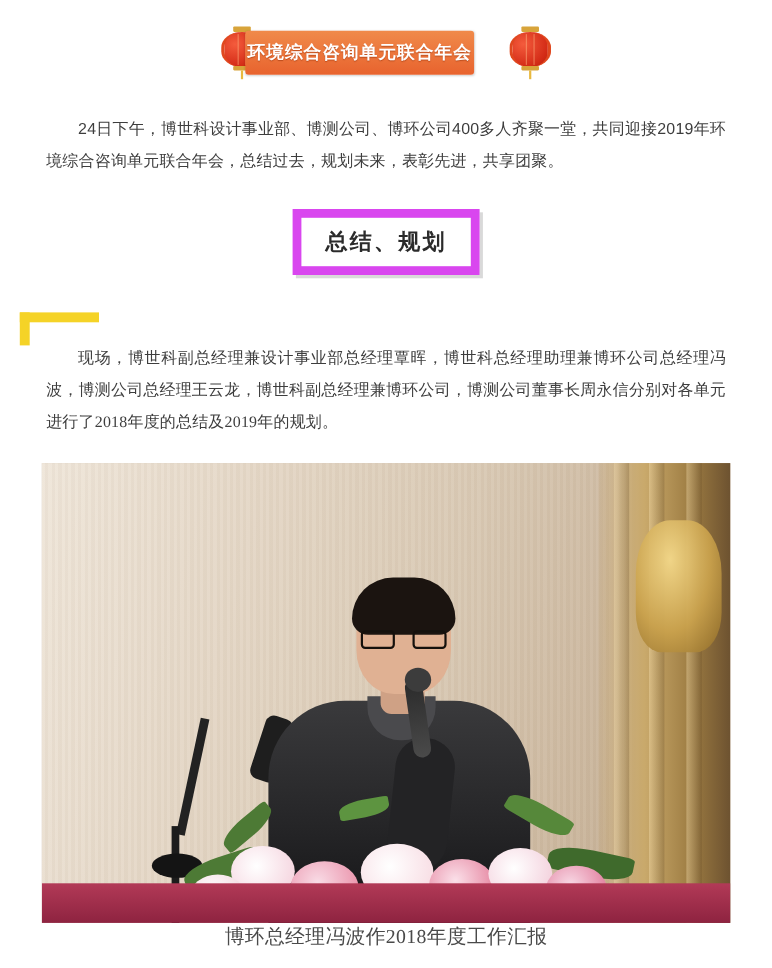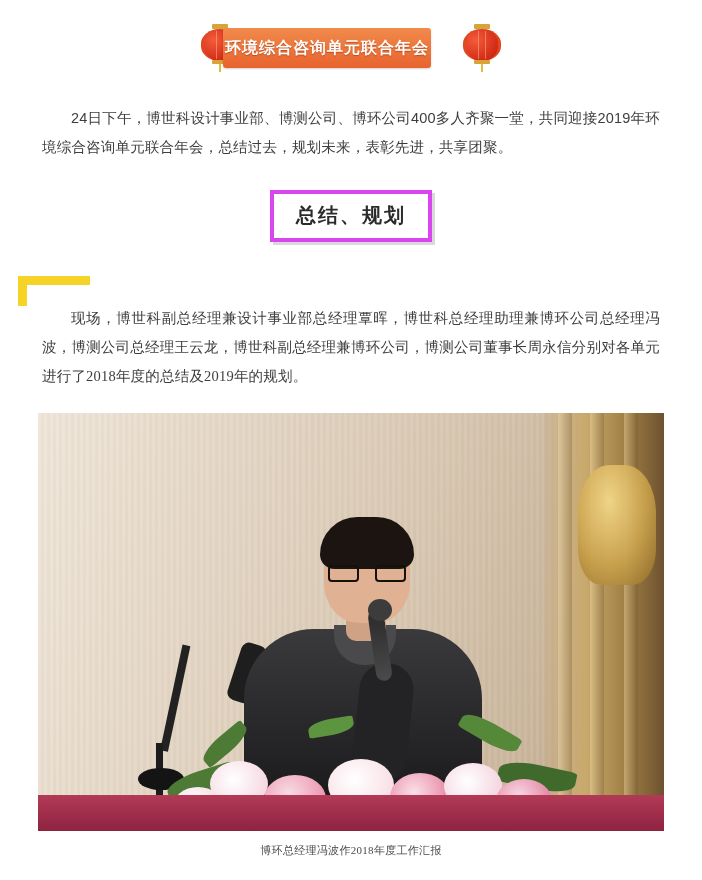--- a/index.html
+++ b/index.html
@@ -120,21 +120,21 @@
   }
   .para-1 { margin-top: 26px; }
 
   
   .section-heading-wrap {
     margin-top: 28px;
     display: flex;
     justify-content: center;
   }
   .section-heading {
-    border: 4px solid #d946ef;
+    border: 8px solid #d946ef;
     padding: 8px 22px 9px 22px;
     font-family: "Liberation Serif", serif;
     font-size: 20px;
     font-weight: bold;
     color: #2b2b2b;
     letter-spacing: 2px;
     box-shadow: 3px 3px 0 rgba(120,120,120,0.28);
     background: #ffffff;
   }
 
@@ -364,23 +364,23 @@
   }
   .ph-table {
     position: absolute;
     left: 0;
     bottom: 0;
     width: 100%;
     height: 36px;
     background: linear-gradient(180deg, #b23a57 0%, #8e2340 100%);
   }
   .photo-caption {
-    margin-top: 12px;
+    margin-top: 0;
     text-align: center;
-    font-size: 11px;
+    font-size: 18px;
     color: #4a4a4a;
     letter-spacing: 0.3px;
   }
 </style>
 </head>
 <body>
 
 <div class="page">
 
   <div class="header-banner">

